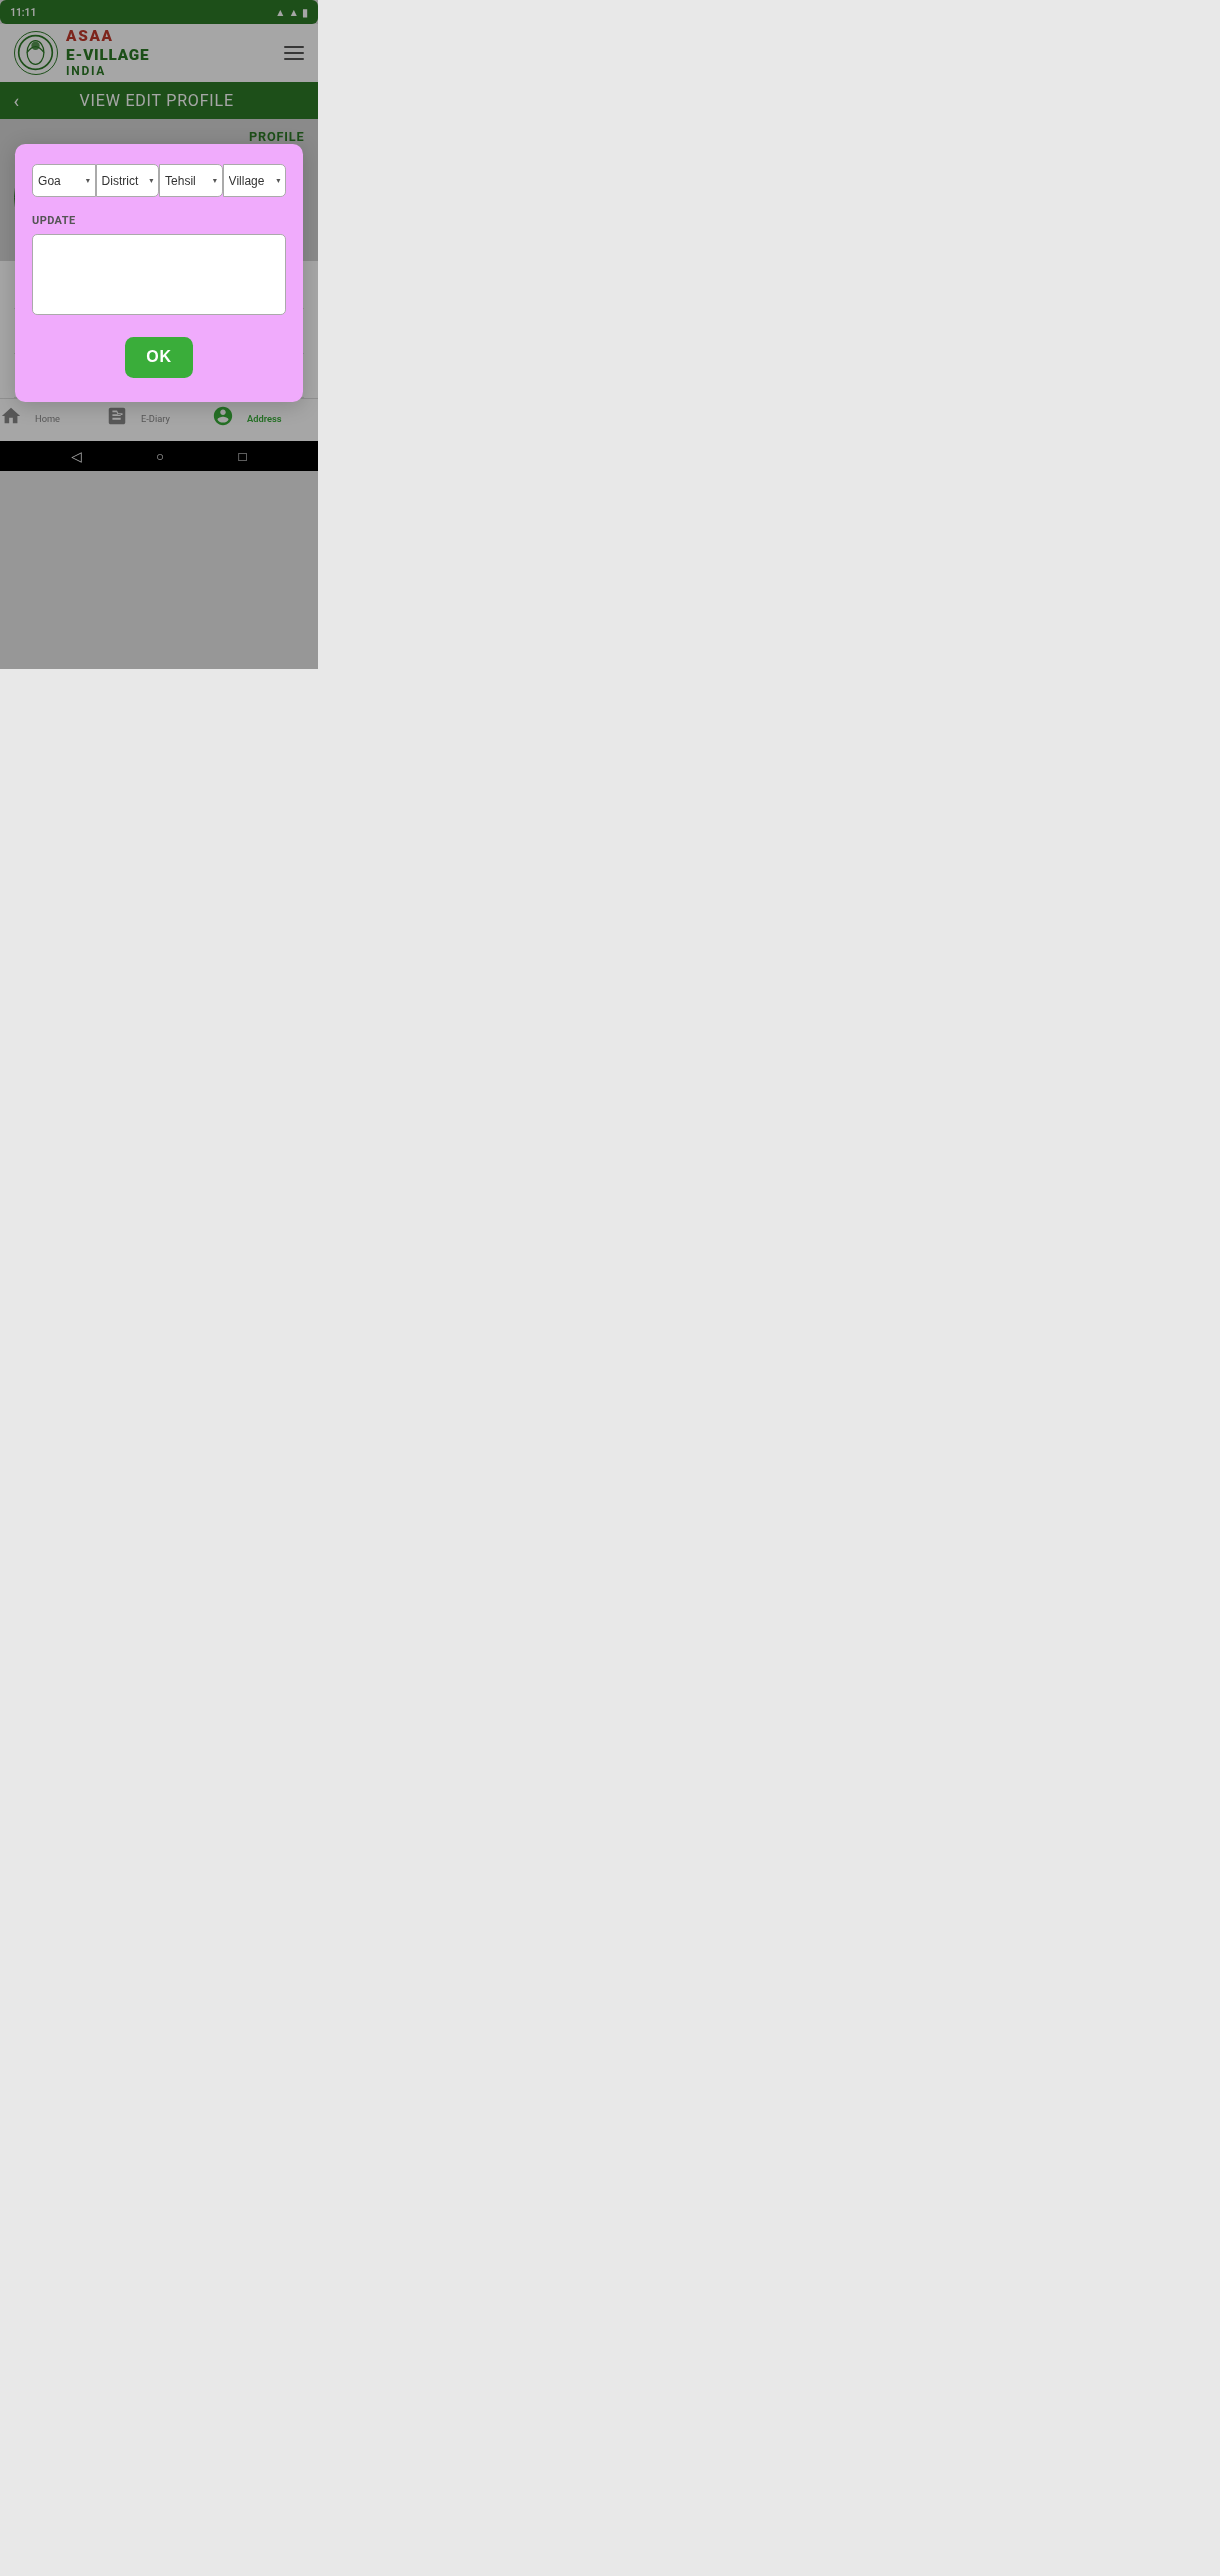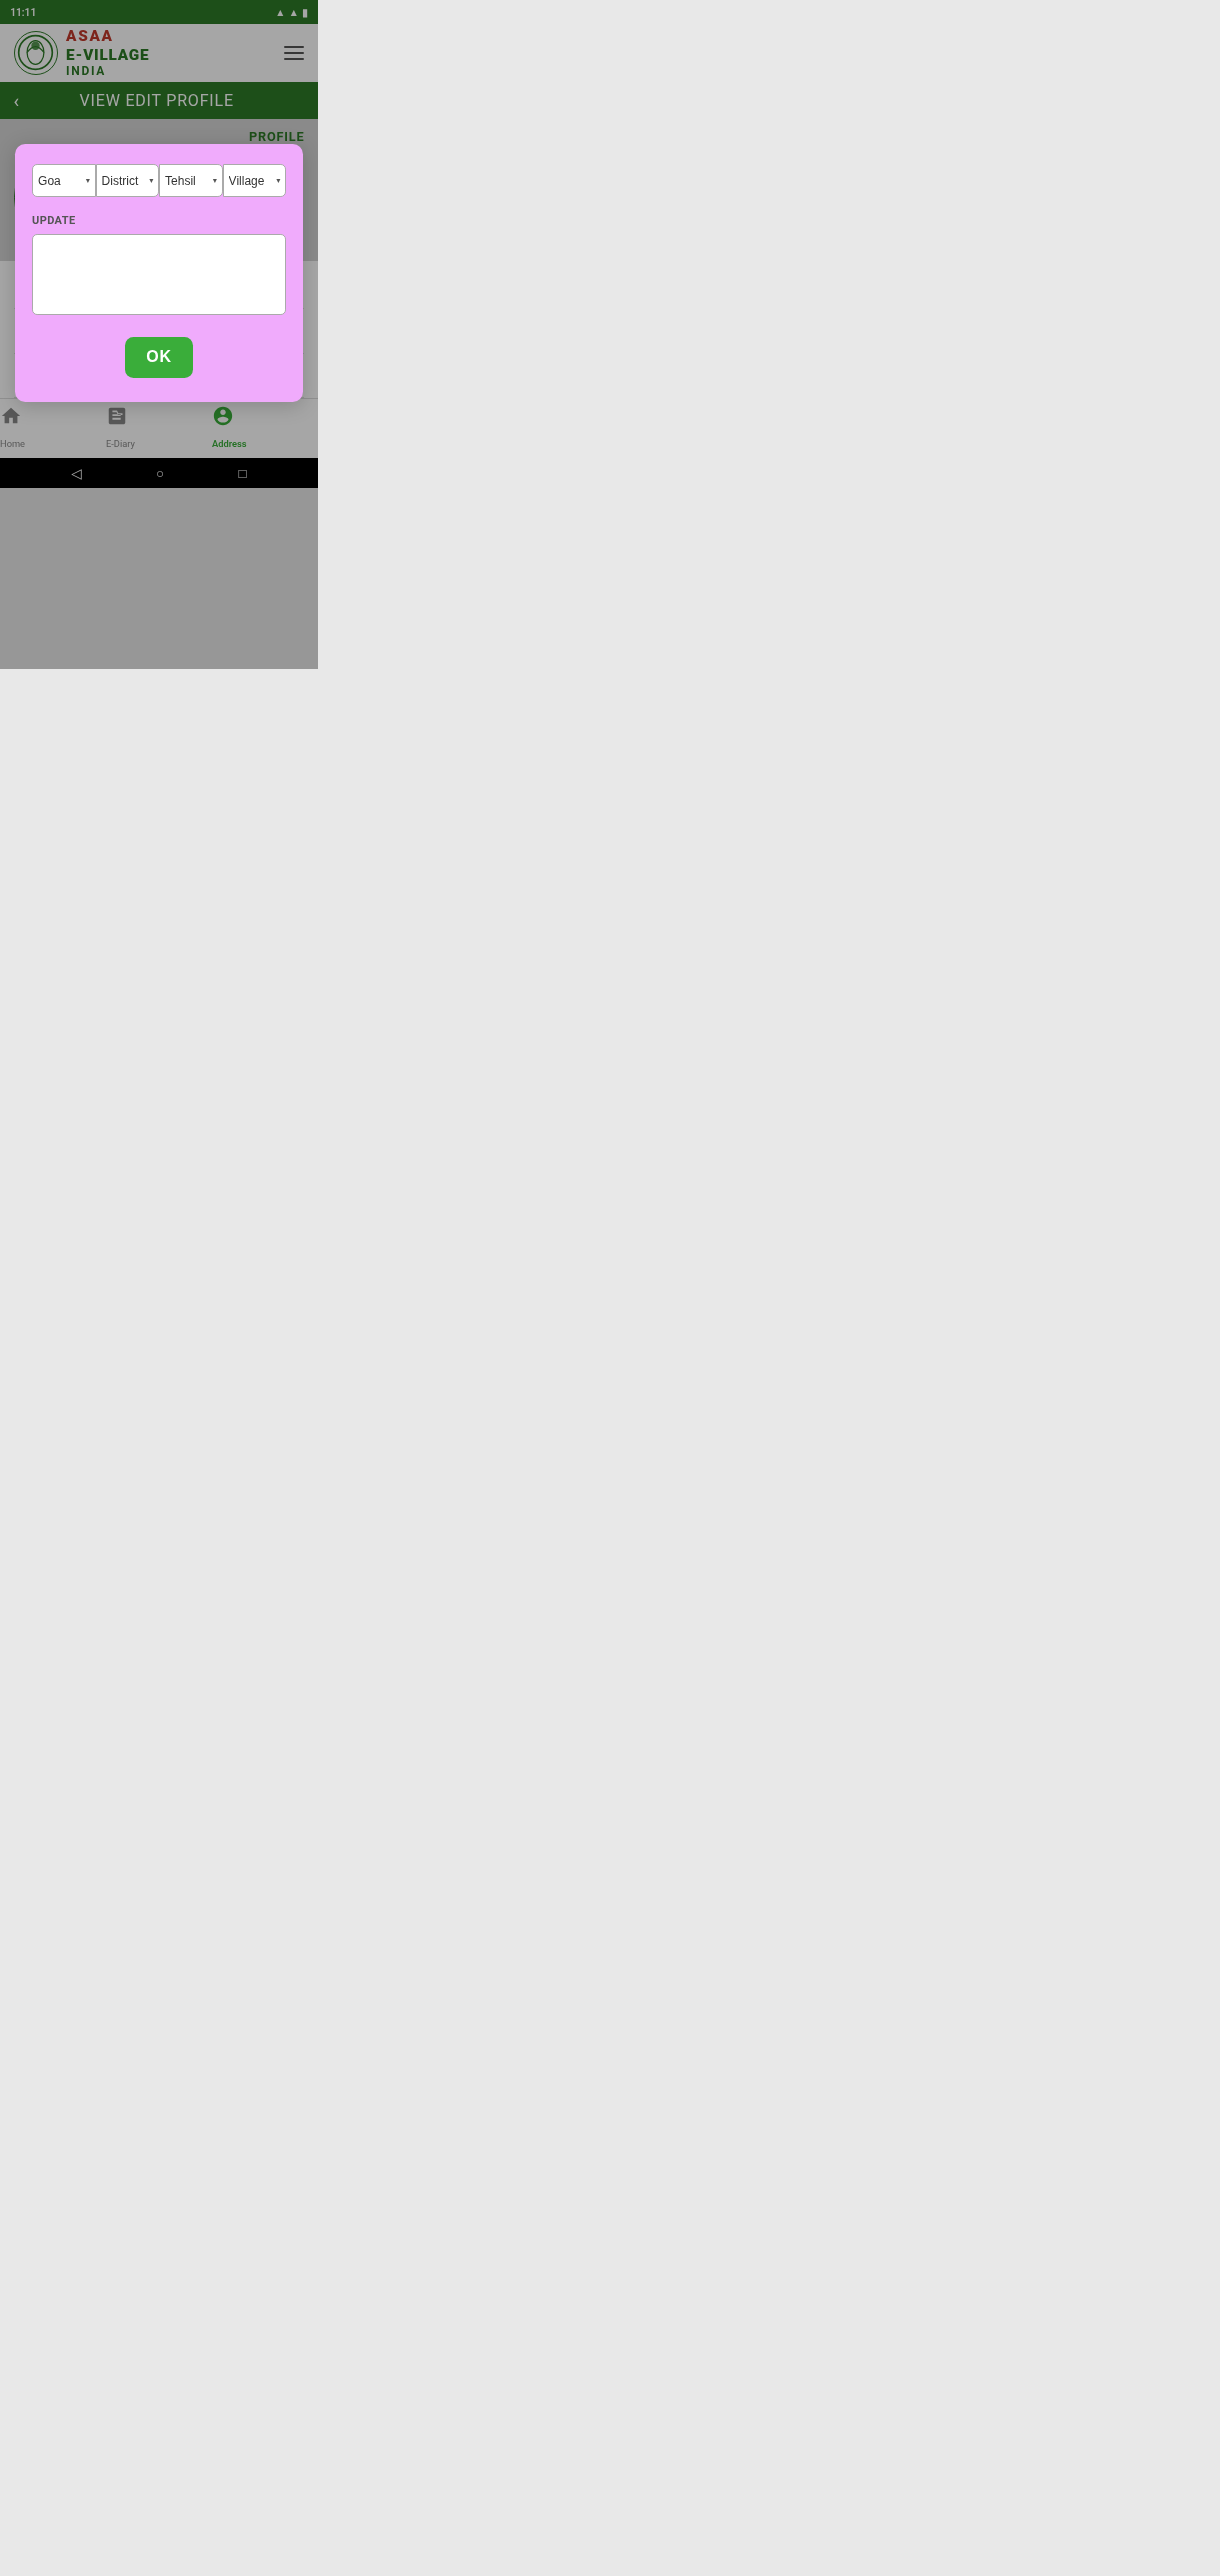--- a/index.html
+++ b/index.html
@@ -18,20 +18,21 @@
     .status-bar {
       background: #2d7a27;
       height: 24px;
       display: flex;
       align-items: center;
       justify-content: space-between;
       padding: 0 10.2px;
       color: white;
       font-size: 10.2px;
       font-weight: 600;
+      border-radius: 6px;
     }
     .status-bar-left { display: flex; align-items: center; gap: 3.4px; }
     .status-bar-right { display: flex; align-items: center; gap: 3.4px; }
 
     
     .app-header {
       background: white;
       height: 58px;
       display: flex;
       align-items: center;
@@ -360,23 +361,23 @@
       background: white;
       display: flex;
       justify-content: space-around;
       align-items: center;
       padding: 6.8px 0 8.5px;
       border-top: 0.8px solid #ddd;
       position: relative;
     }
     .nav-item {
       display: flex;
-      flex-direction: column;
-      align-items: flex-start;
-      gap: 6px;
+      flex-direction: row;
+      align-items: center;
+      gap: 13px;
       cursor: pointer;
       flex: 1;
     }
     .nav-icon {
       font-size: 20.3px;
       color: #888;
     }
     .nav-icon.active { color: #3aad3a; }
     .nav-label {
       font-size: 9.3px;

